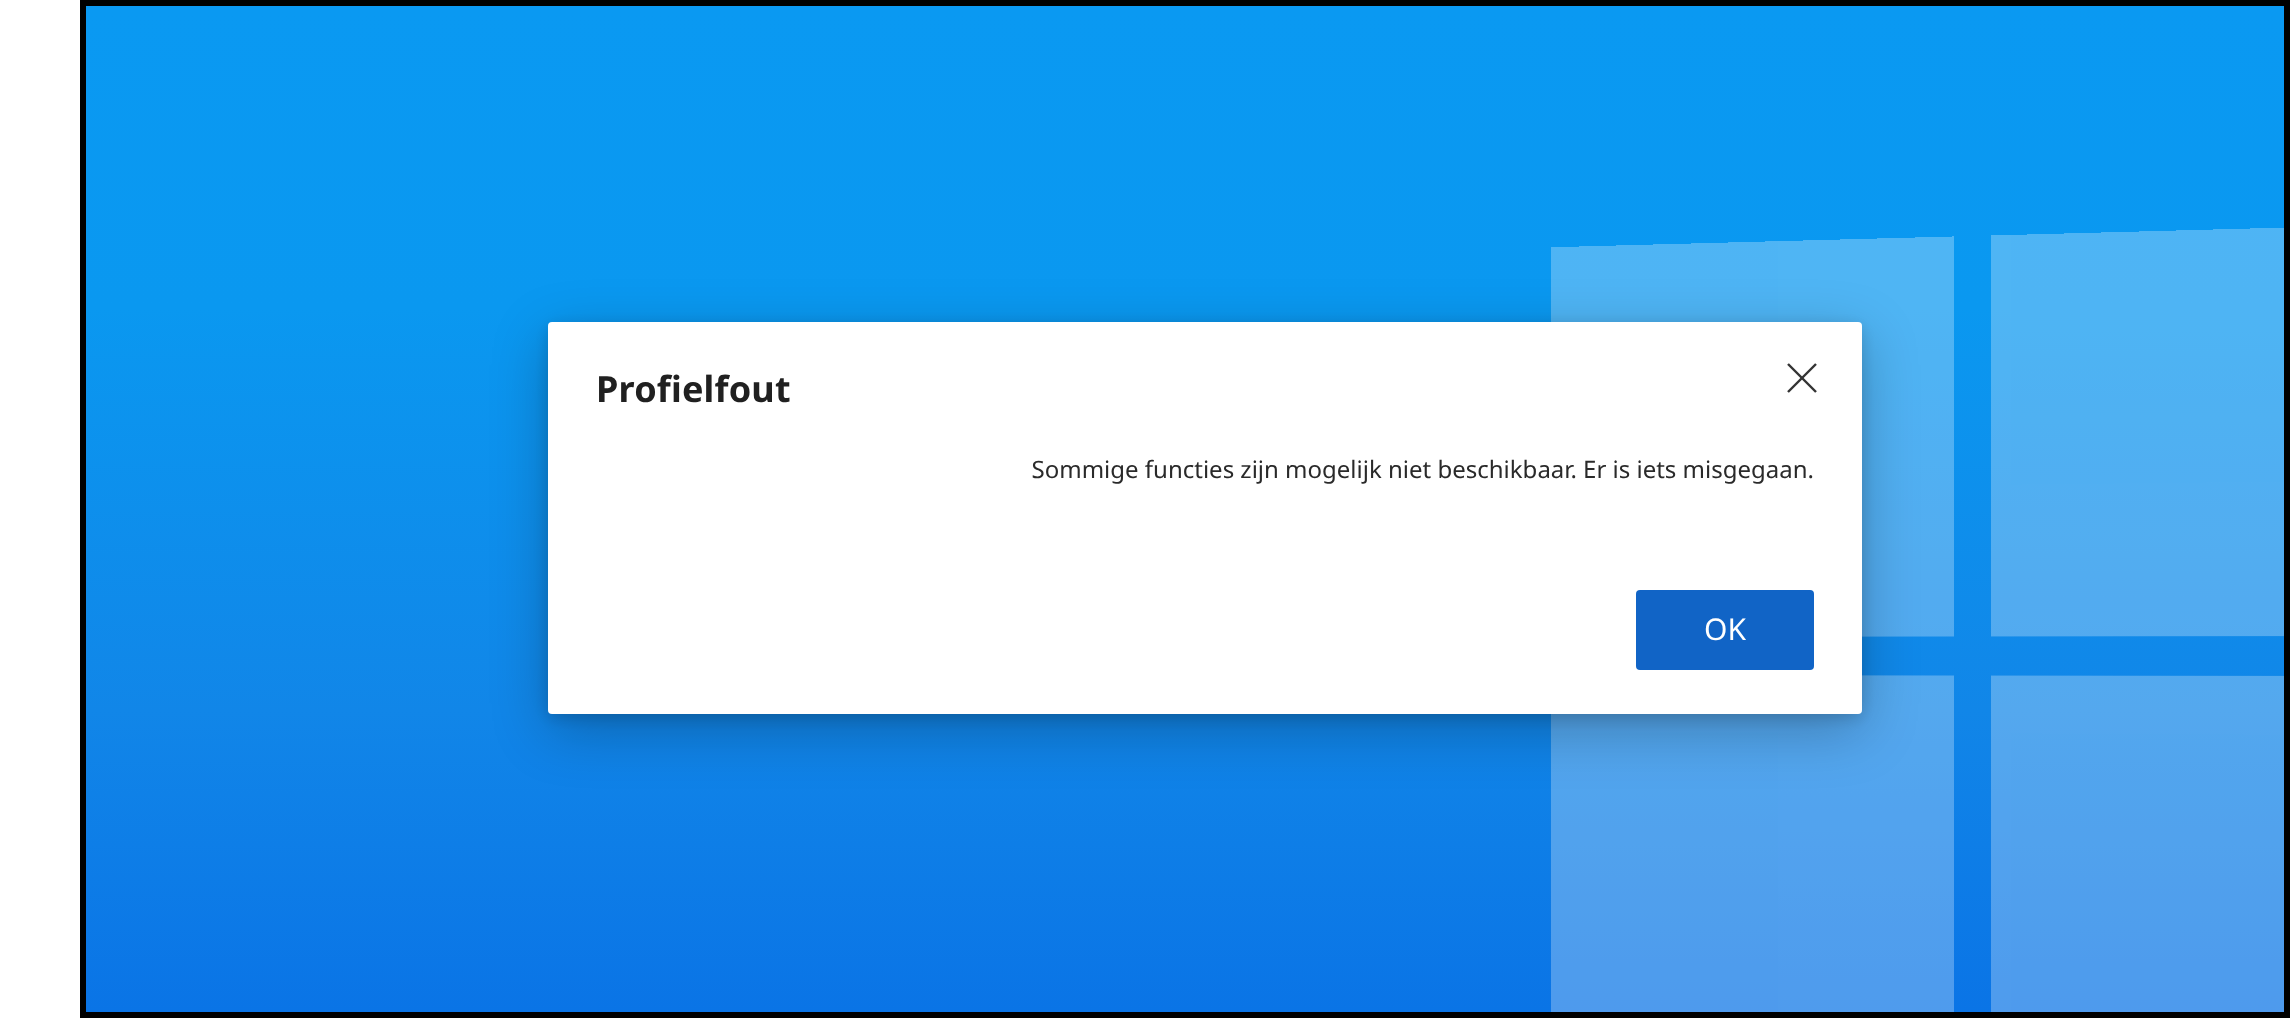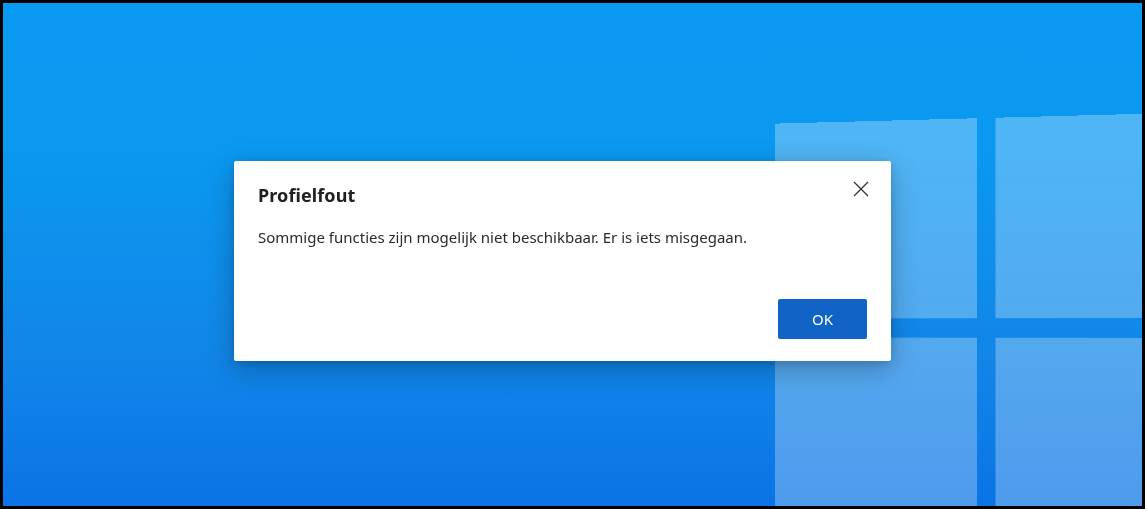--- a/index.html
+++ b/index.html
@@ -6,20 +6,21 @@
     html, body { width: 1145px; height: 509px; overflow: hidden; }
     body {
       font-family: "Segoe UI", system-ui, sans-serif;
       position: relative;
     }
     .desktop {
       position: absolute; inset: 0;
       background: linear-gradient(180deg, #0a99f2 0%, #0a98f0 30%, #1186e8 70%, #0a74e6 100%);
       border: 3px solid #000;
       overflow: hidden;
+      margin-left: 40px;
     }
     .win-logo {
       position: absolute;
       right: -30px;
       top: 110px;
       width: 430px;
       height: 430px;
       display: grid;
       grid-template-columns: 1.2fr 1fr;
       grid-template-rows: 1fr 1fr;
@@ -54,23 +55,24 @@
       border: none;
       cursor: pointer;
       padding: 2px;
       line-height: 0;
       margin-top: -4px;
       margin-right: -4px;
     }
     .close-btn svg { width: 16px; height: 16px; }
     .dialog-message {
       margin-top: 20px;
-      font-size: 15px;
+      font-size: 12px;
       color: #2a2a2a;
       line-height: 1.35;
+      text-align: right;
     }
     .dialog-actions {
       margin-top: 52px;
       display: flex;
       justify-content: flex-end;
     }
     .ok-btn {
       background: #1164c6;
       color: #fff;
       border: none;

